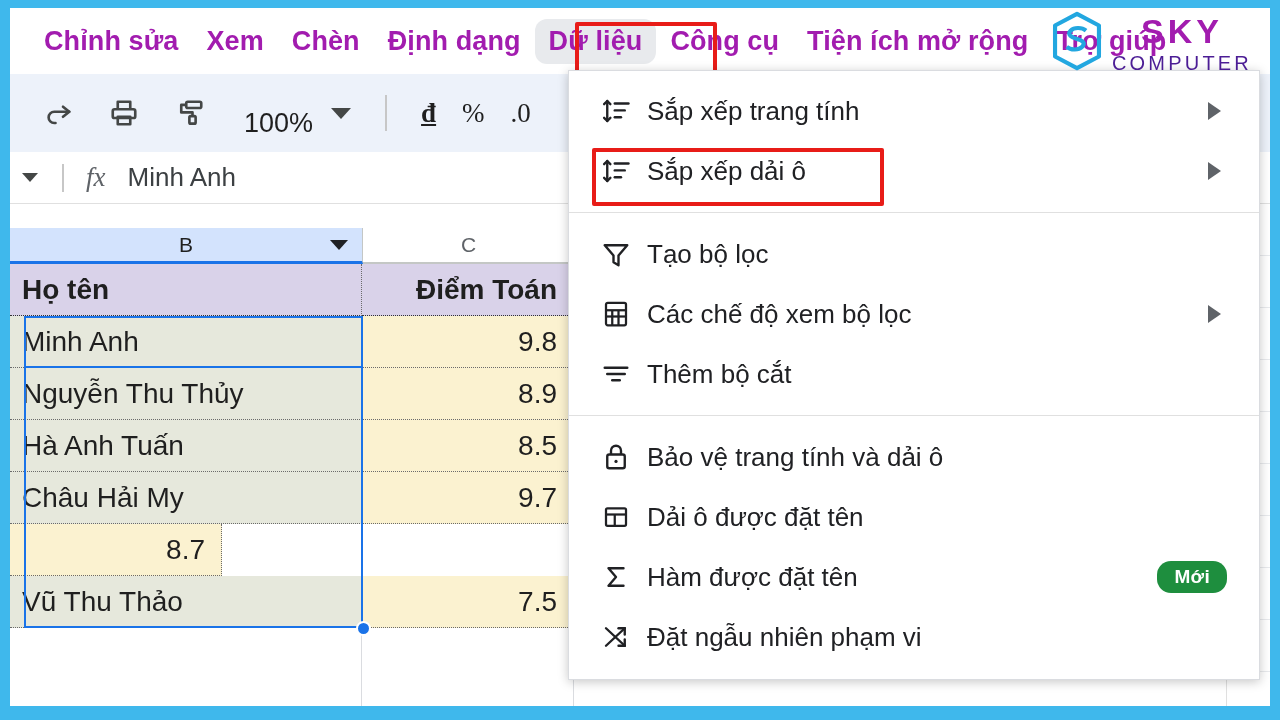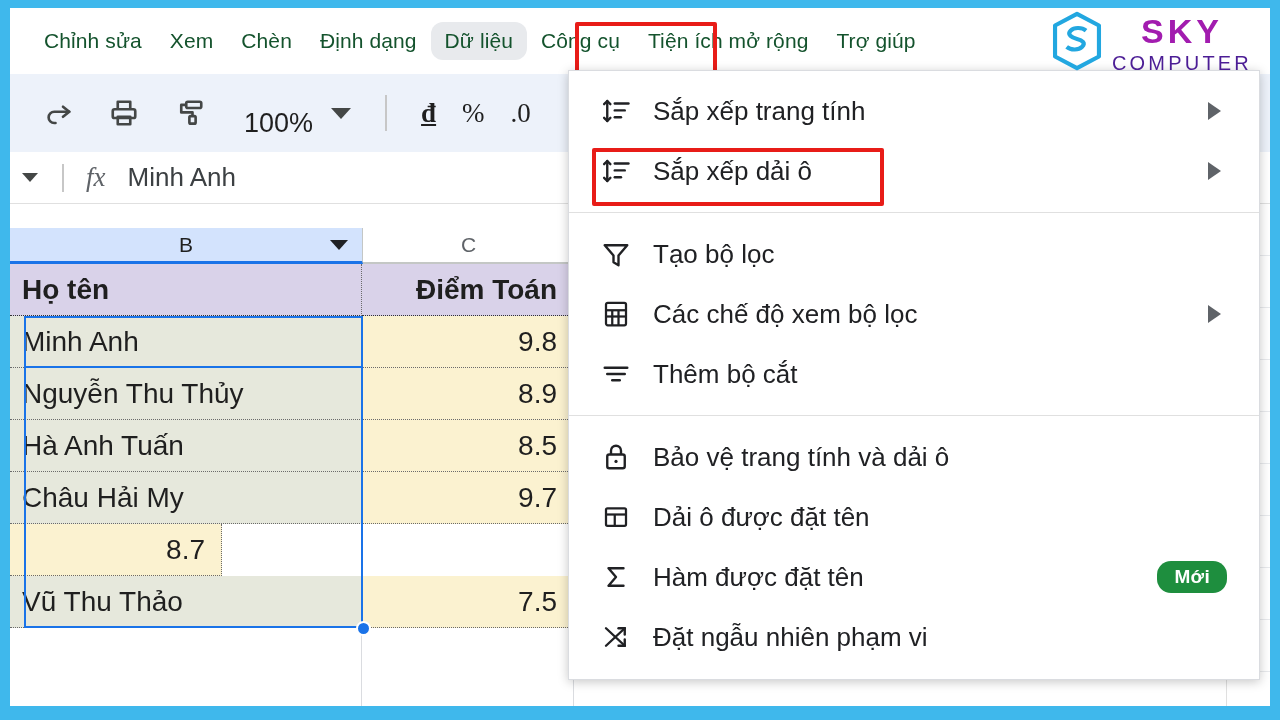--- a/index.html
+++ b/index.html
@@ -30,25 +30,26 @@
     position: absolute;
     left: 0; top: 0; right: 0;
     height: 66px;
     background: #ffffff;
     display: flex;
     align-items: center;
     padding-left: 20px;
     gap: 0px;
   }
   .menu-item {
-    font-size: 21px;
-    color: #14532d;
+    font-size: 27px;
+    color: #a21caf;
     padding: 7px 14px;
     white-space: nowrap;
     letter-spacing: .1px;
+    font-weight: bold;
   }
   .menu-item.active {
     background: #e8eaed;
     border-radius: 12px;
   }
   #data-menu-highlight {
     position: absolute;
     left: 565px; top: 14px;
     width: 142px; height: 52px;
     border: 4px solid #e81c18;
@@ -260,21 +261,20 @@
     display: flex;
     align-items: center;
     justify-content: flex-start;
     color: #202124;
     flex: 0 0 46px;
   }
   .mi .mi-label {
     font-size: 26px;
     color: #202124;
     white-space: nowrap;
-    margin-left: 6px;
   }
   .mi .mi-arrow {
     position: absolute;
     right: 38px;
     width: 0; height: 0;
     border-top: 9px solid transparent;
     border-bottom: 9px solid transparent;
     border-left: 13px solid #5f6368;
   }
   .mi .mi-badge {

